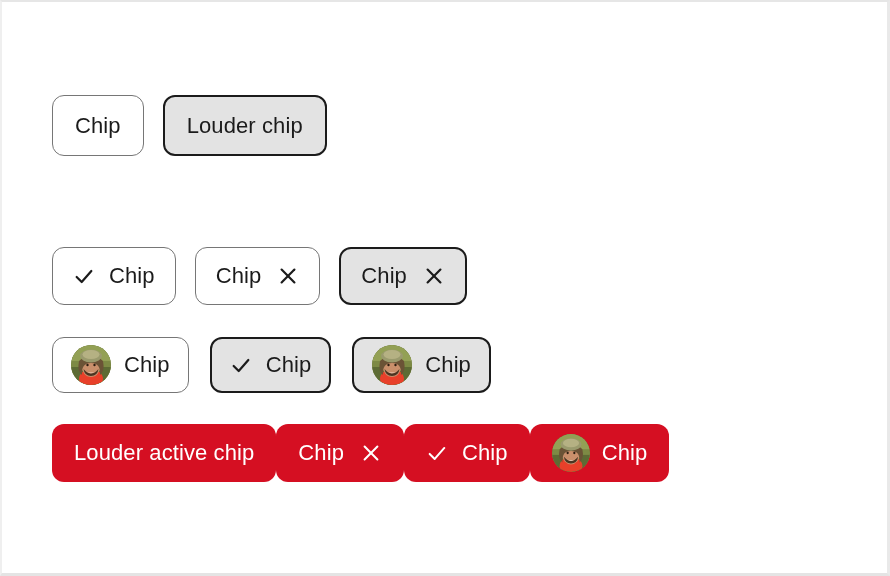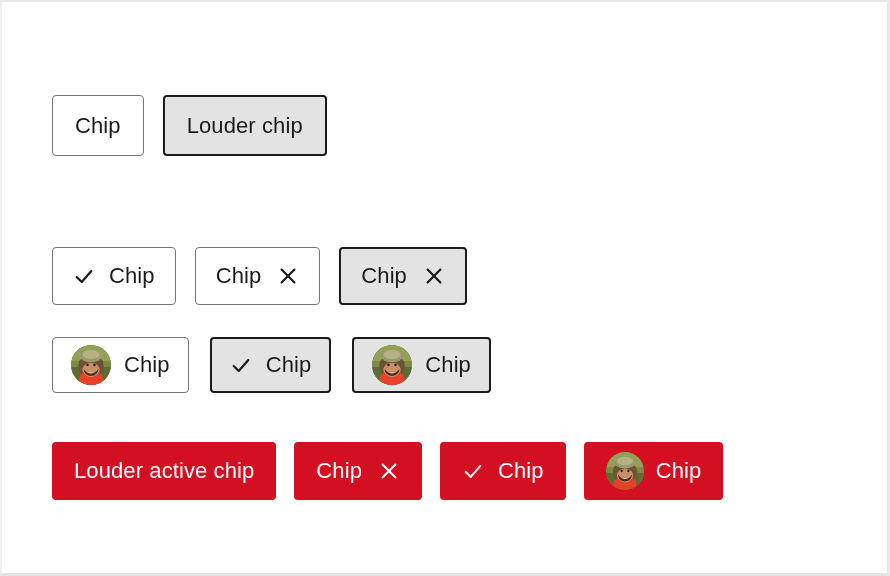--- a/index.html
+++ b/index.html
@@ -29,29 +29,29 @@
 
   
   .row {
     position: absolute;
     display: flex;
     align-items: flex-start;
   }
   #row-basic   { left: 50px; top: 93px;  gap: 19px; }
   #row-icons   { left: 50px; top: 245px; gap: 19px; }
   #row-avatar  { left: 50px; top: 335px; gap: 21px; }
-  #row-louder  { left: 50px; top: 440px; gap: 18px; }
+  #row-louder  { left: 50px; top: 422px; }
 
   
   .chip {
     display: inline-flex;
     align-items: center;
     justify-content: center;
     box-sizing: border-box;
-    border-radius: 4px;
+    border-radius: 12px;
     background: #ffffff;
     border: 1px solid #767676;
     color: #1b1b1b;
     font-family: "Liberation Sans", sans-serif;
     font-size: 22px;
     line-height: 1;
     white-space: nowrap;
     user-select: none;
     cursor: pointer;
     letter-spacing: 0.1px;

